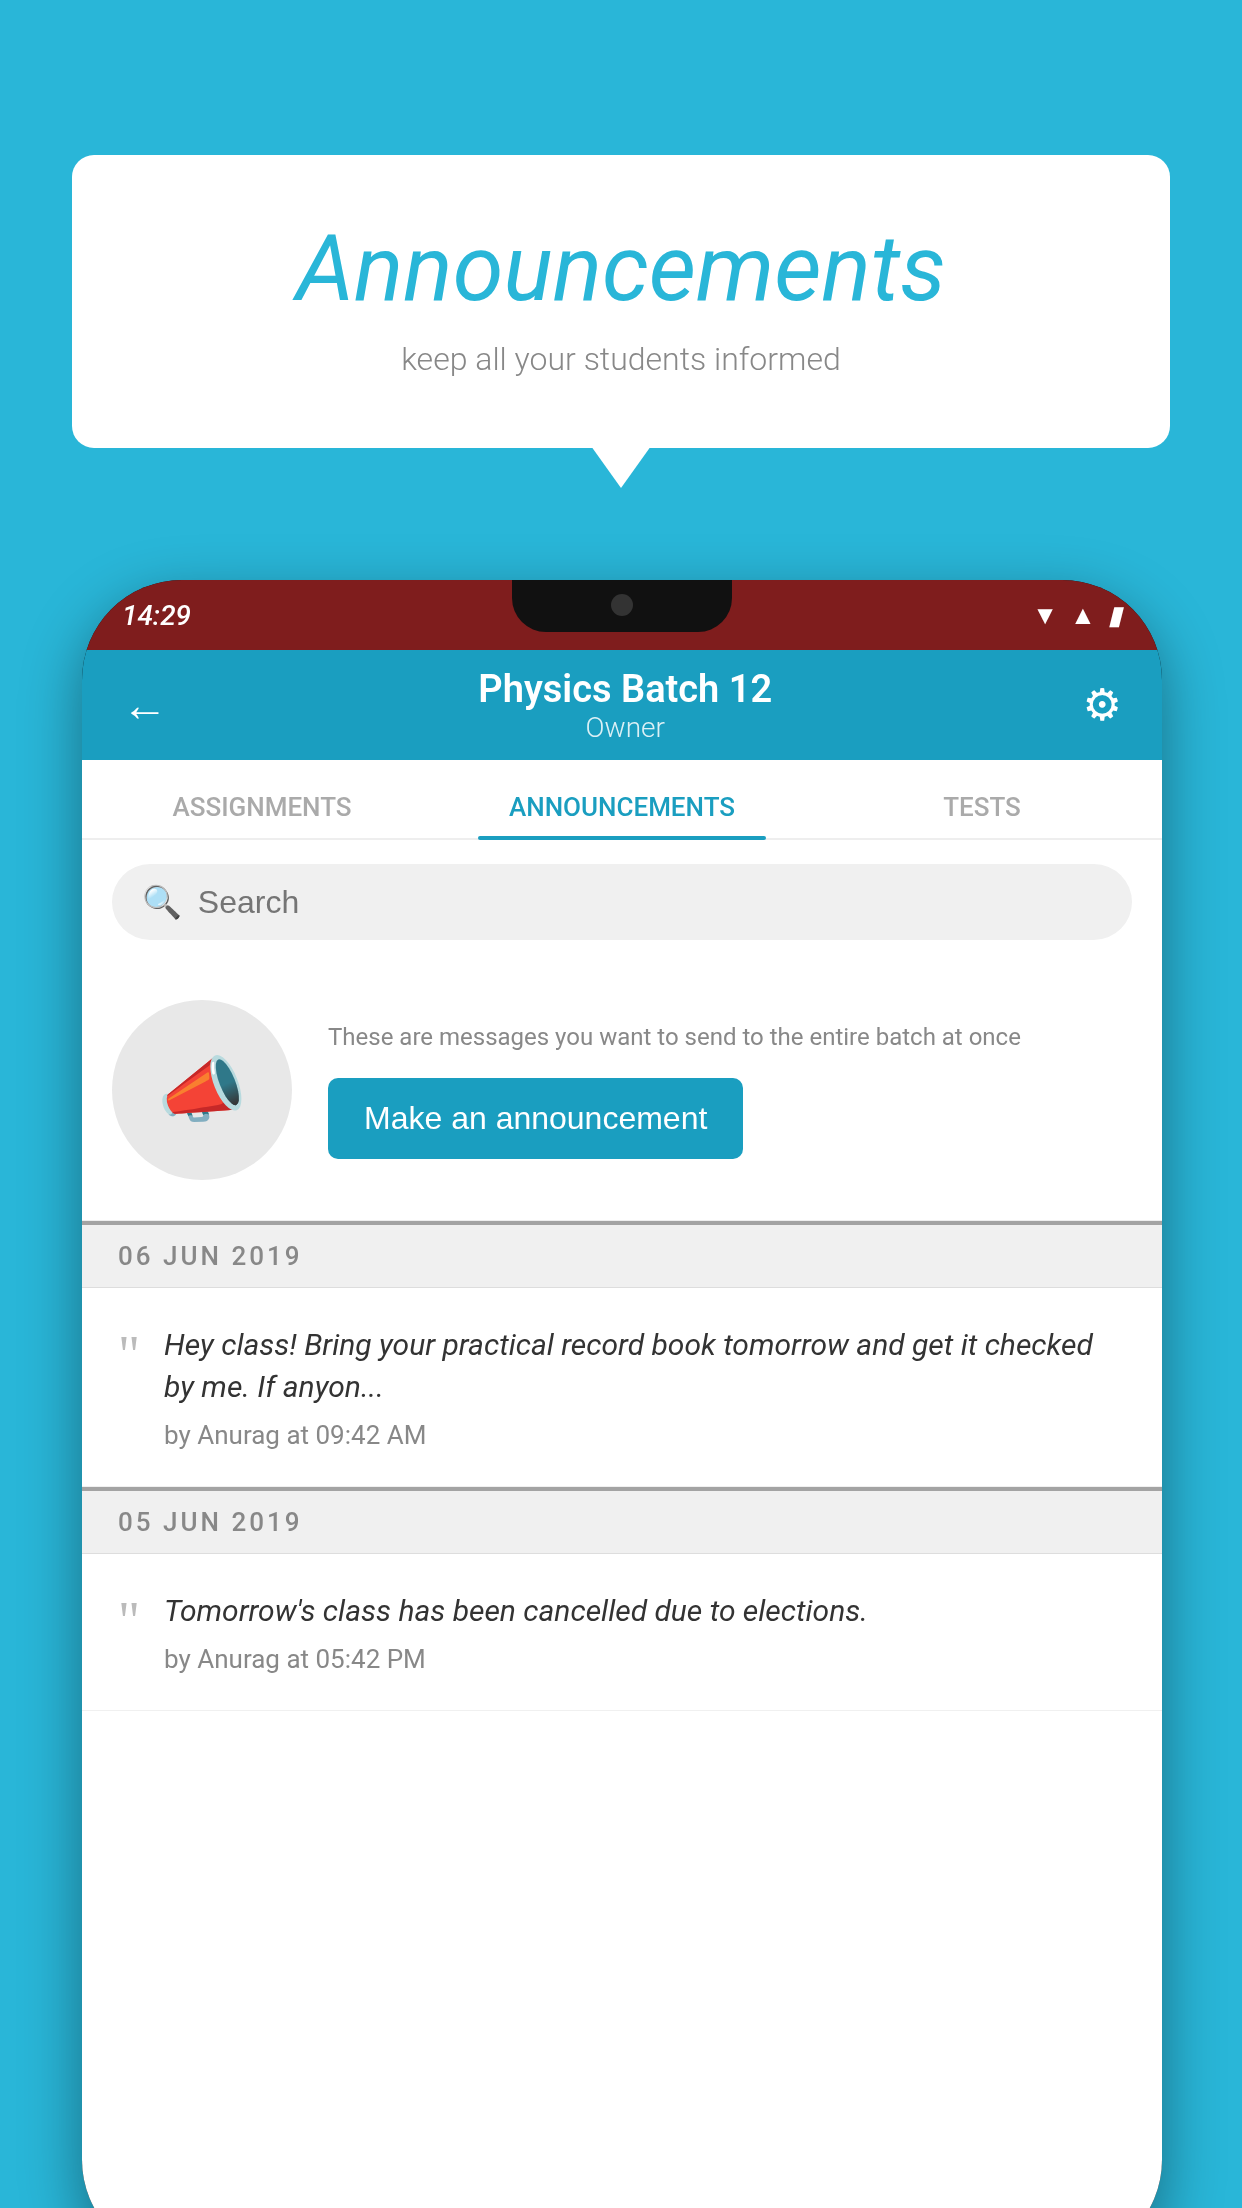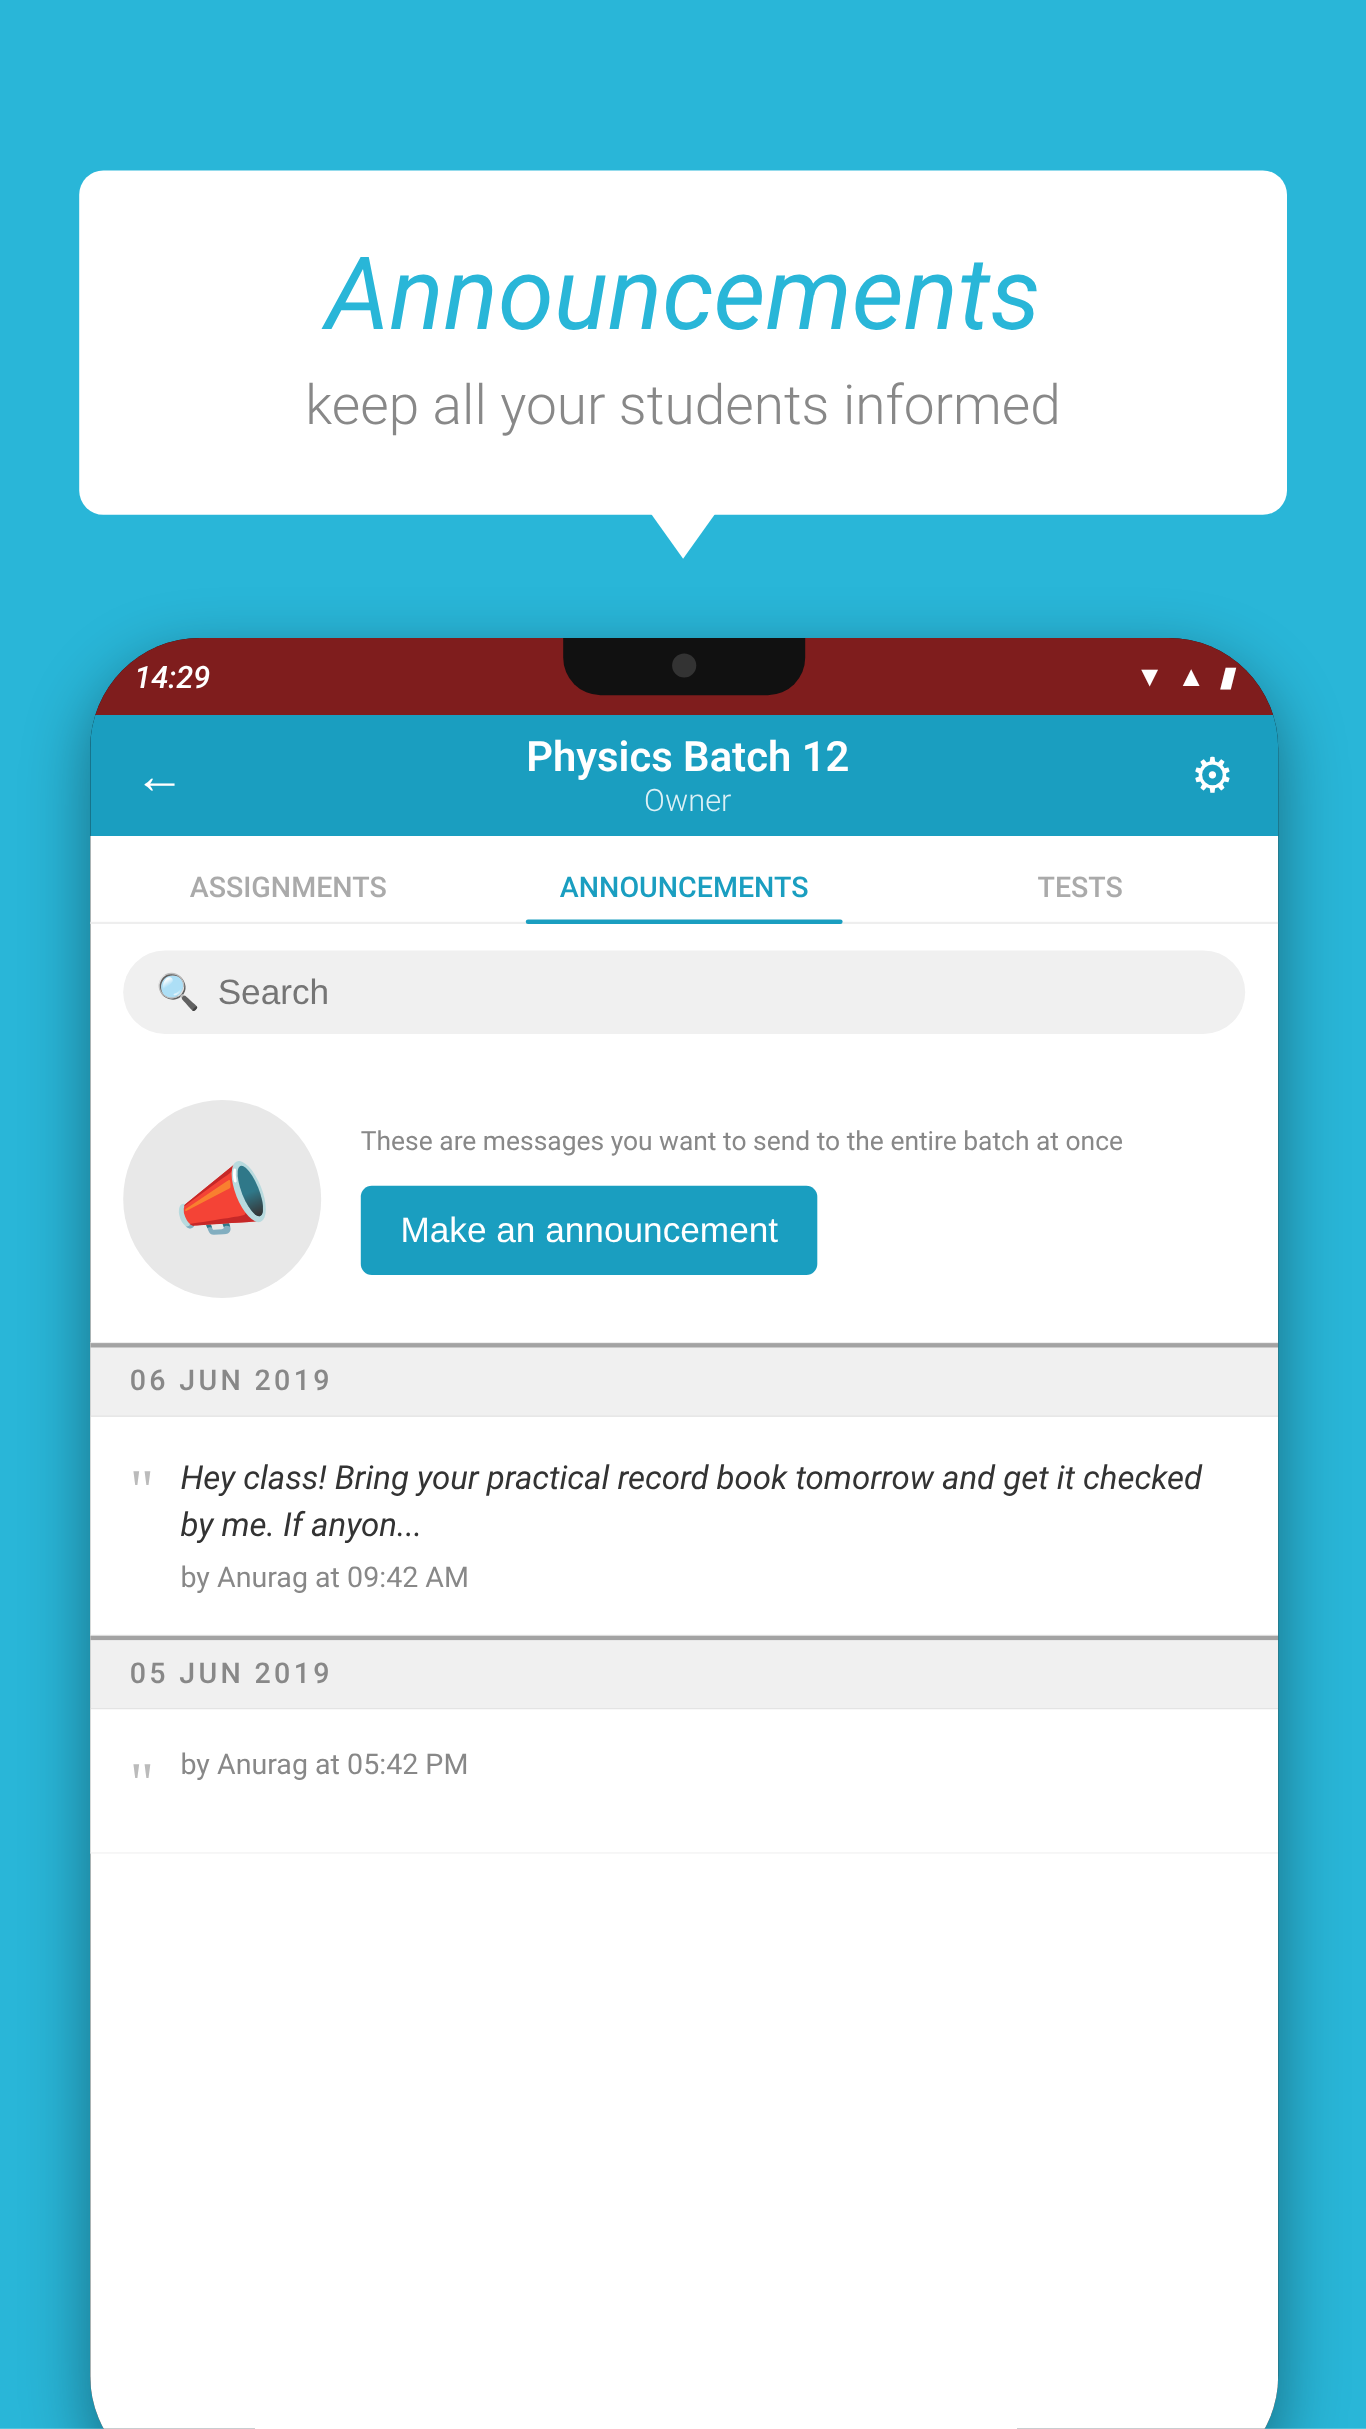--- a/index.html
+++ b/index.html
@@ -44,21 +44,21 @@
     }
     .bubble-title {
       color: #29B6D8;
       font-size: 92px;
       font-weight: 400;
       margin-bottom: 18px;
       font-style: italic;
     }
     .bubble-subtitle {
       color: #888;
-      font-size: 50px;
+      font-size: 32px;
       font-weight: 300;
     }
 
     
     .phone-frame {
       position: absolute;
       top: 580px;
       left: 82px;
       width: 1080px;
       height: 1680px;
@@ -387,18 +387,19 @@
         <div class="announcement-message">Hey class! Bring your practical record book tomorrow and get it checked by me. If anyon...</div>
         <div class="announcement-meta">by Anurag at 09:42 AM</div>
       </div>
     </div>
 
     <div class="date-divider">05  JUN  2019</div>
 
     <div class="announcement-item">
       <div class="quote-icon">"</div>
       <div class="announcement-text">
+        <div class="announcement-message">Tomorrow's class has been cancelled due to elections.</div>
         <div class="announcement-meta">by Anurag at 05:42 PM</div>
       </div>
     </div>
 
   </div>
 </div>
 
 </body></html>

